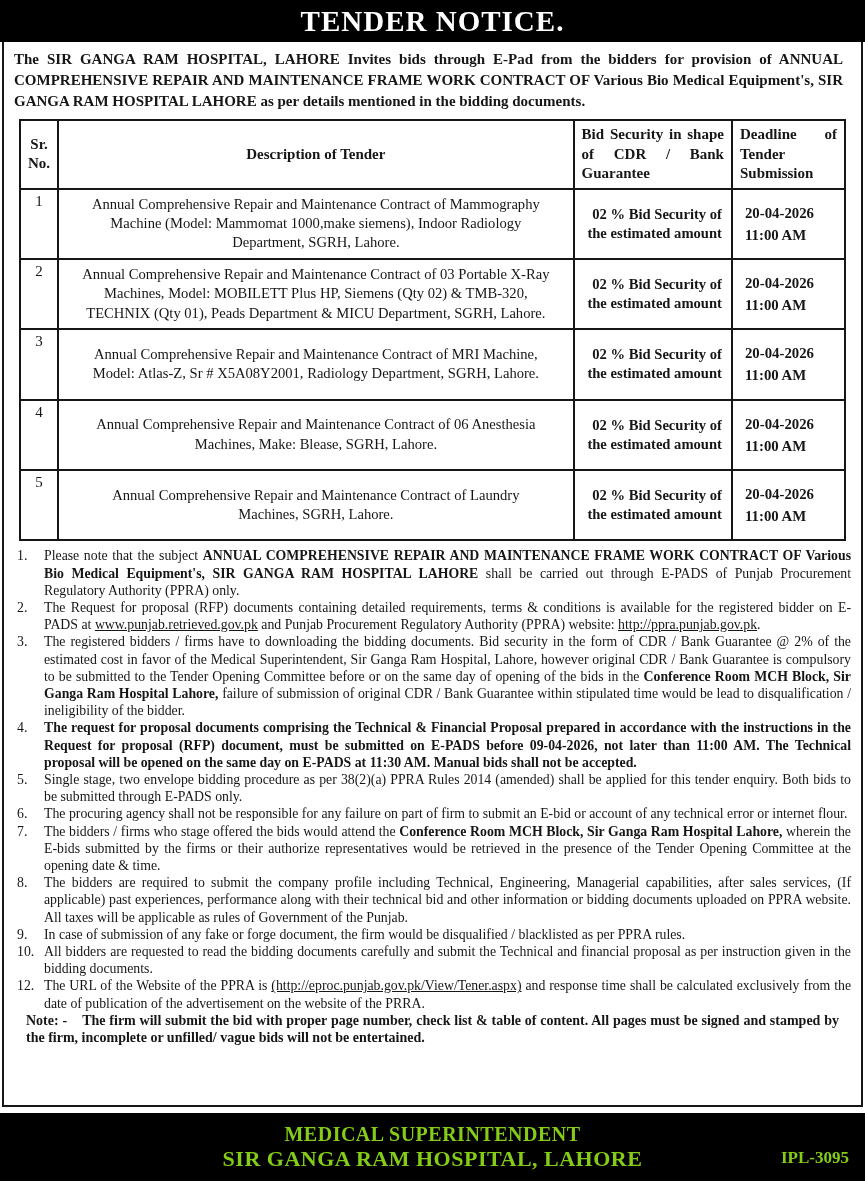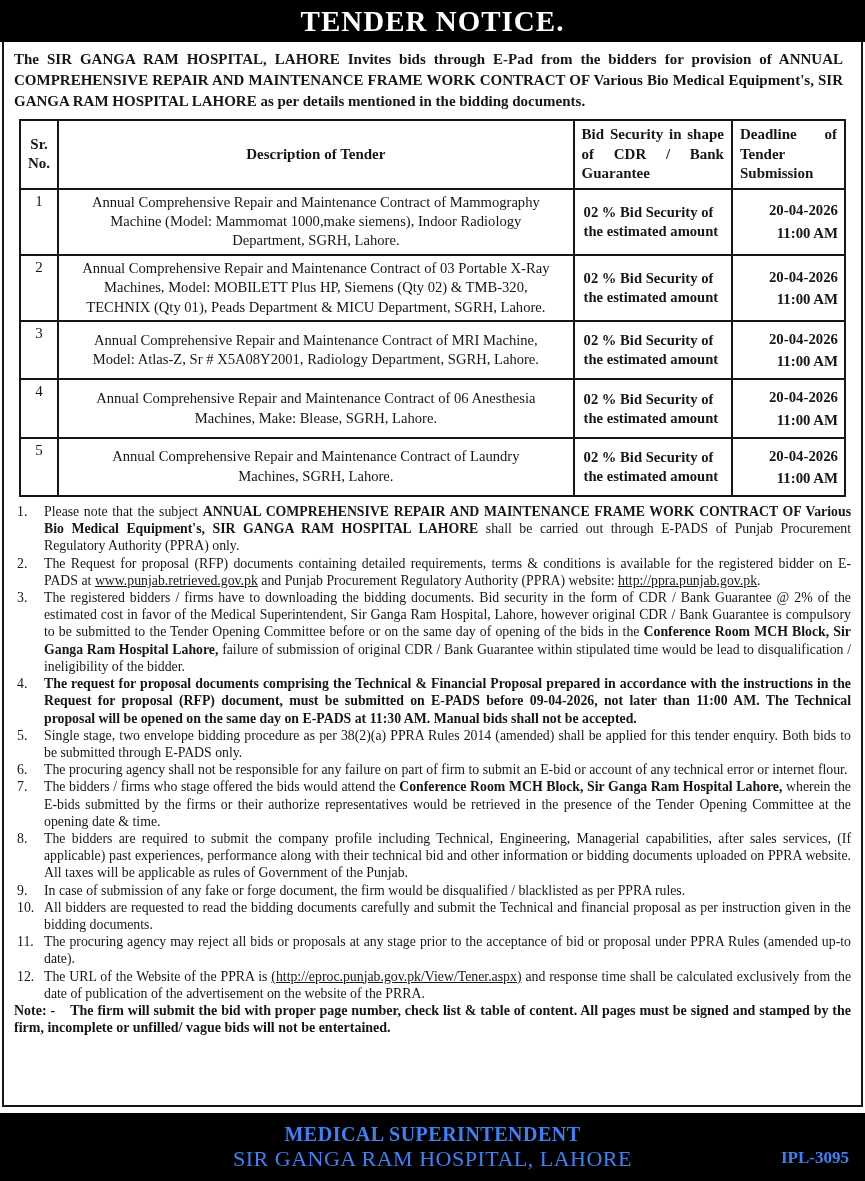--- a/index.html
+++ b/index.html
@@ -38,45 +38,45 @@
   
   table.tender-table{border-collapse:collapse;width:calc(100% - 14px);margin:0 7px 6px 7px;}
   .tender-table th,.tender-table td{border:2px solid #161616;}
   .tender-table thead th{font-weight:bold;font-size:15px;line-height:1.3;padding:4px 7px;vertical-align:middle;}
   th.col-sr{width:4.6%;text-align:center;padding:4px 2px;}
   th.col-desc{width:62.5%;text-align:center;font-size:15.5px;}
   th.col-bid{width:19.2%;text-align:justify;}
   th.col-deadline{width:13.7%;text-align:justify;}
   td.cell-sr{text-align:center;vertical-align:top;font-size:15px;padding-top:3px;}
   td.cell-desc{text-align:center;font-size:14.6px;line-height:1.33;padding:3px 22px;}
-  td.cell-bid{text-align:left;font-weight:bold;font-size:14.6px;line-height:1.3;padding:2px 9px;}
-  td.cell-deadline{text-align:right;font-weight:bold;font-size:14.8px;line-height:1.5;padding:6px;}
+  td.cell-bid{text-align:right;font-weight:bold;font-size:14.6px;line-height:1.3;padding:2px 9px;}
+  td.cell-deadline{text-align:left;font-weight:bold;font-size:14.8px;line-height:1.5;padding:12px;}
 
   
   .notes{margin:2px 2px 0 2px;}
   .note-row{display:flex;font-size:13.8px;line-height:17.2px;}
   .note-num{flex:0 0 30px;padding-left:3px;box-sizing:border-box;}
   .note-text{flex:1;text-align:justify;}
   .b{font-weight:bold;}
   .u{text-decoration:underline;}
 
   .final-note{
-    margin:0 2px;font-size:14px;line-height:17.4px;
+    margin:0 14px;font-size:14px;line-height:17.4px;
     font-weight:bold;text-align:justify;
   }
   .fn-label{margin-right:15px;}
 
   
   .footerbar{
-    flex:0 0 68px;background:#000000;color:#3b82f6;
+    flex:0 0 68px;background:#000000;color:#84cc16;
     position:relative;
     display:flex;flex-direction:column;align-items:center;justify-content:center;
   }
   .footer-line1{font-size:20px;font-weight:bold;letter-spacing:0.5px;text-align:center;}
-  .footer-line2{font-size:22px;font-weight:normal;letter-spacing:0.5px;}
+  .footer-line2{font-size:22px;font-weight:bold;letter-spacing:0.5px;}
   .footer-ref{position:absolute;right:16px;bottom:13px;font-size:17px;font-weight:bold;}
 </style>
 </head>
 <body>
 
 <div class="page">
 
   <header class="titlebar">
     <h1>TENDER NOTICE.</h1>
   </header>
@@ -178,24 +178,20 @@
         </div>
         <div class="note-row">
           <span class="note-num">9.</span>
           <div class="note-text"><span>In case of submission of any fake or forge document, the firm would be disqualified / blacklisted as per PPRA rules.</span></div>
         </div>
         <div class="note-row">
           <span class="note-num">10.</span>
           <div class="note-text"><span>All bidders are requested to read the bidding documents carefully and submit the Technical and financial proposal as per instruction given in the bidding documents.</span></div>
         </div>
         <div class="note-row">
-          <span class="note-num">11.</span>
-          <div class="note-text"><span>The procuring agency may reject all bids or proposals at any stage prior to the acceptance of bid or proposal under PPRA Rules (amended up-to date).</span></div>
-        </div>
-        <div class="note-row">
           <span class="note-num">12.</span>
           <div class="note-text"><span>The URL of the Website of the PPRA is </span><span class="u">(http://eproc.punjab.gov.pk/View/Tener.aspx)</span><span> and response time shall be calculated exclusively from the date of publication of the advertisement on the website of the PRRA.</span></div>
         </div>
       </div>
 
     <p class="final-note" id="final-note"><span class="fn-label b">Note: -</span><span class="b ">The firm will submit the bid with proper page number, check list &amp; table of content. All pages must be signed and stamped by the firm, incomplete or unfilled/ vague bids will not be entertained.</span></p>
 
   </main>
 
   <footer class="footerbar">

